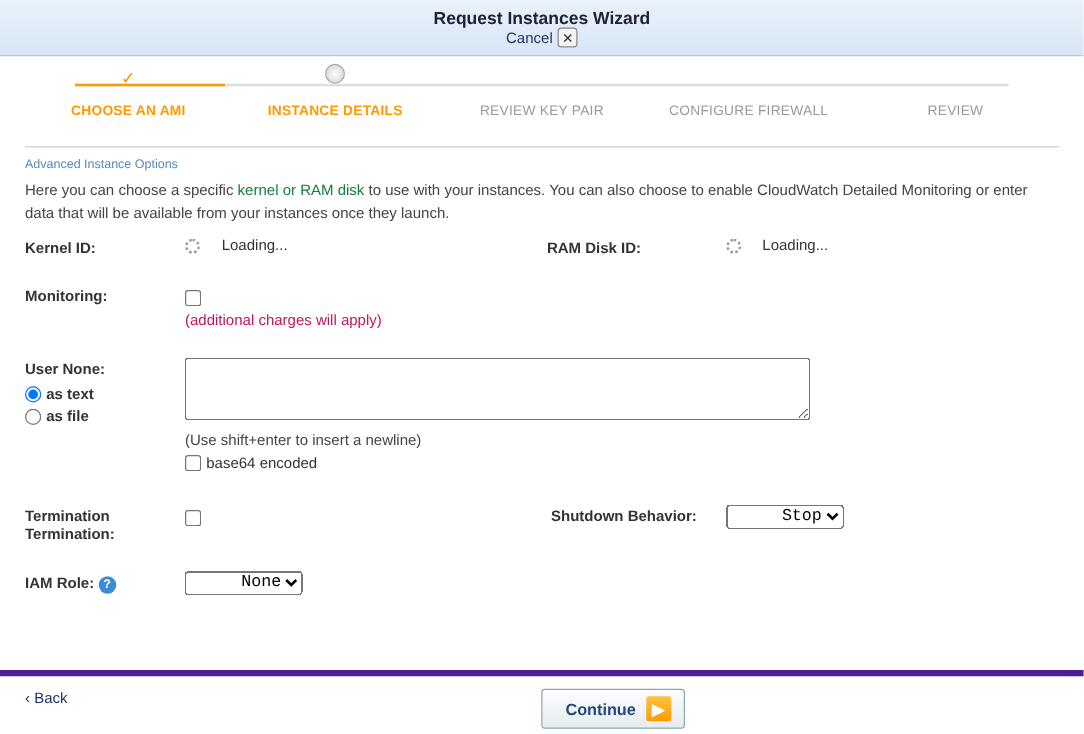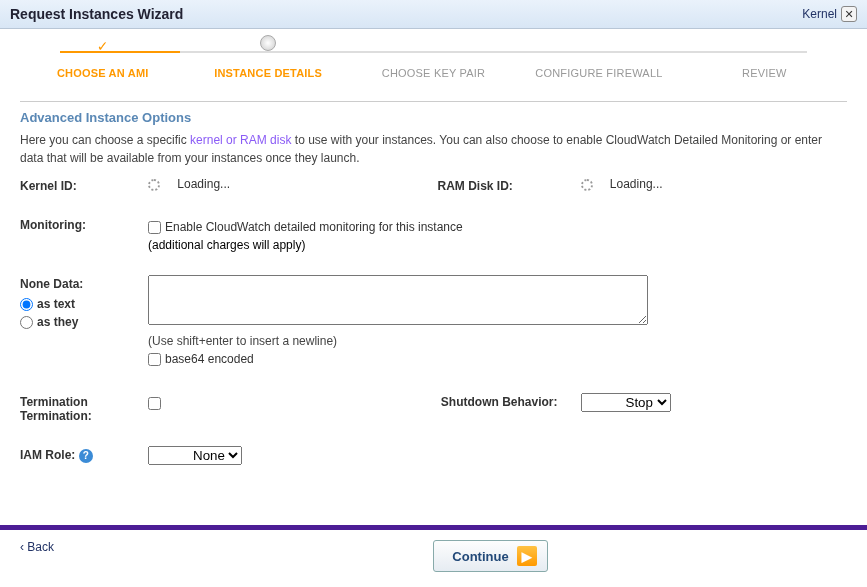--- a/index.html
+++ b/index.html
@@ -1,75 +1,75 @@
 <!DOCTYPE html>
 <html><head>
 <meta charset="utf-8">
 <style>
 * { box-sizing: border-box; margin: 0; padding: 0; }
 body { font-family: "Lucida Grande", Arial, sans-serif; font-size: 12px; color: #333; background: #fff; width: 867px; }
-.dialog-header { background: linear-gradient(#eaf2fb, #d8e6f5); border-bottom: 1px solid #b8c6d6; padding: 6px 10px; display: flex; justify-content: space-between; align-items: center; }
+.dialog-header { background: linear-gradient(#eaf2fb, #d8e6f5); border-bottom: 1px solid #b8c6d6; padding: 6px 10px; display: flex; align-items: center; flex-direction: column; }
 .dialog-title { font-weight: bold; font-size: 14px; color: #223; }
 .cancel-wrap { display: flex; align-items: center; gap: 4px; }
 .cancel-link { color: #236; cursor: pointer; }
 .close-x { width: 16px; height: 16px; border: 1px solid #888; border-radius: 3px; display: flex; align-items: center; justify-content: center; font-size: 11px; background: #f4f4f4; cursor: pointer; }
 .steps { display: flex; align-items: center; padding: 14px 20px 8px 20px; position: relative; }
 .step-line { position: absolute; top: 22px; left: 60px; right: 60px; height: 2px; background: #ddd; }
 .step-line-active { position: absolute; top: 22px; left: 60px; width: 120px; height: 2px; background: #f90; }
 .step { flex: 1; text-align: center; z-index: 2; position: relative; }
 .step-label { font-size: 11px; letter-spacing: 0.2px; color: #999; padding-top: 24px; display: block; }
 .step.done .step-label, .step.current .step-label { color: #f90; font-weight: bold; }
 .step.done .check { color: #f90; font-size: 14px; position: absolute; top: -5px; left: 50%; transform: translateX(-50%); }
 .step.current .knob { width: 16px; height: 16px; border-radius: 50%; background: radial-gradient(#fff, #ccc); border: 1px solid #aaa; position: absolute; top: -8px; left: 50%; transform: translateX(-50%); }
 .hr { border-top: 1px solid #ccc; margin: 4px 0 0 0; }
 .content { padding: 10px 20px; }
 .row-summary { display: flex; gap: 60px; padding: 8px 0 12px; }
 .bold { font-weight: bold; }
-.section-title { color: #5a88b5; font-weight: bold; font-size: 13px; margin: 8px 0 6px; }
+.section-title { color: #5a88b5; font-weight: normal; font-size: 10px; margin: 8px 0 6px; }
 .intro { color: #444; line-height: 1.5; margin-bottom: 10px; }
-.intro a { color: #8b5cf6; cursor: pointer; }
+.intro a { color: #15803d; cursor: pointer; }
 .grid { display: grid; grid-template-columns: 105px 1fr 120px 1fr; row-gap: 10px; column-gap: 10px; align-items: start; gap: 23px; }
 .label { font-weight: bold; padding-top: 2px; }
 .spinner { display: inline-block; width: 12px; height: 12px; border: 2px dotted #999; border-radius: 50%; vertical-align: middle; margin-right: 14px; }
-.link { color: #000000; cursor: pointer; }
+.link { color: #be185d; cursor: pointer; }
 .radio-row { display: flex; align-items: center; gap: 4px; margin: 4px 0; }
 textarea { width: 500px; height: 50px; resize: both; font-family: inherit; }
 .hint { color: #444; margin-top: 6px; }
-select { font-family: Liberation Sans, sans-serif; padding-left: 40px; }
+select { font-family: Liberation Mono, monospace; padding-left: 40px; }
 .help-icon { display: inline-flex; width: 14px; height: 14px; border-radius: 50%; background: #3b8bd6; color: #fff; font-size: 10px; align-items: center; justify-content: center; font-weight: bold; cursor: pointer; }
 .footer { display: flex; justify-content: space-between; padding: 10px 20px 14px; border-top: 5px solid #4c1d95; margin-top: 50px; }
 .back { color: #236; cursor: pointer; }
 .back::before { content: "‹ "; }
 .continue-btn { display: inline-flex; align-items: center; gap: 8px; border: 1px solid #8aa; background: linear-gradient(#fdfdfd, #e6ecf2); color: #224978; font-weight: bold; padding: 5px 10px 5px 18px; border-radius: 3px; cursor: pointer; font-size: 13px; margin-left: 140px; }
 .continue-arrow { width: 20px; height: 20px; background: linear-gradient(#ffc243, #ff9a00); border-radius: 2px; display: flex; align-items: center; justify-content: center; color: #fff; }
 </style>
 </head>
 <body>
 
 <div class="dialog-header">
   <span class="dialog-title">Request Instances Wizard</span>
   <div class="cancel-wrap">
-    <span class="cancel-link">Kernel</span>
+    <span class="cancel-link">Cancel</span>
     <span class="close-x">✕</span>
   </div>
 </div>
 
 <div class="steps">
   <div class="step-line"></div>
   <div class="step-line-active"></div>
   <div class="step done">
     <span class="check">✓</span>
     <span class="step-label">CHOOSE AN AMI</span>
   </div>
   <div class="step current">
     <span class="knob"></span>
     <span class="step-label">INSTANCE DETAILS</span>
   </div>
   <div class="step">
-    <span class="step-label">CHOOSE KEY PAIR</span>
+    <span class="step-label">REVIEW KEY PAIR</span>
   </div>
   <div class="step">
     <span class="step-label">CONFIGURE FIREWALL</span>
   </div>
   <div class="step">
     <span class="step-label">REVIEW</span>
   </div>
 </div>
 
 <div class="content">
@@ -89,34 +89,33 @@
     <div class="label">RAM Disk ID:</div>
     <div>
       <span class="spinner"></span>
       <span>Loading...</span>
     </div>
 
     <div class="label">Monitoring:</div>
     <div style="grid-column: 2 / 5;">
       <label class="radio-row">
         <input type="checkbox" style="">
-        <span>Enable CloudWatch detailed monitoring for this instance</span>
       </label>
       <a class="link">(additional charges will apply)</a>
     </div>
 
     <div class="label">
-      <span>None Data:</span>
+      <span>User None:</span>
       <div class="radio-row" style="font-weight:bold; margin-top:6px;">
         <input type="radio" name="ud" checked="" style="">
         <span>as text</span>
       </div>
       <div class="radio-row" style="font-weight:bold;">
         <input type="radio" name="ud" style="">
-        <span>as they</span>
+        <span>as file</span>
       </div>
     </div>
     <div style="grid-column: 2 / 5;">
       <textarea style=""></textarea>
       <div class="hint">(Use shift+enter to insert a newline)</div>
       <label class="radio-row">
         <input type="checkbox" style="">
         <span>base64 encoded</span>
       </label>
     </div>

